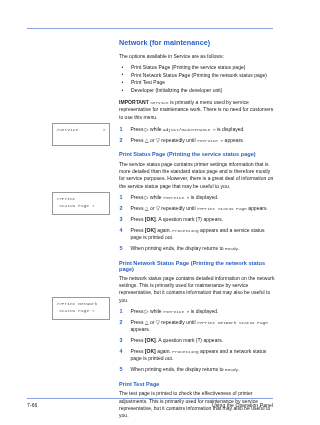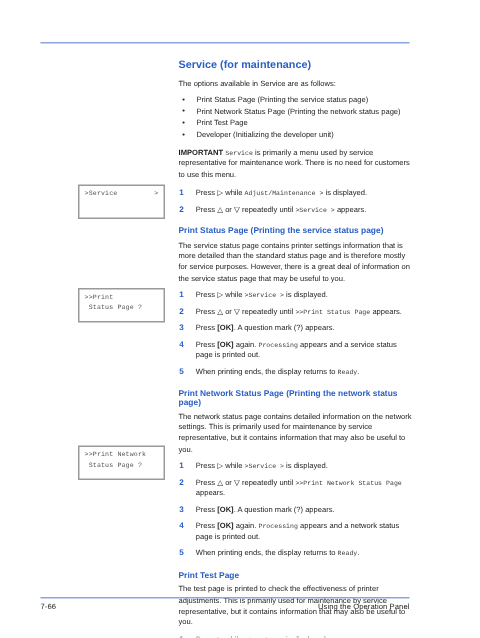--- a/index.html
+++ b/index.html
@@ -190,21 +190,21 @@
     <span class="row"> Status Page ?</span>
   </div>
 
   <div class="lcd" id="lcd-network">
     <span class="row">&gt;&gt;Print Network</span>
     <span class="row"> Status Page ?</span>
   </div>
 
   <div class="content">
 
-    <h2 class="sec-title">Service (for maintenance)</h2>
+    <h2 class="sec-title">Network (for maintenance)</h2>
 
     <p class="body">The options available in Service are as follows:</p>
 
     <ul class="bullets">
       <li>Print Status Page (Printing the service status page)</li>
       <li>Print Network Status Page (Printing the network status page)</li>
       <li>Print Test Page</li>
       <li>Developer (Initializing the developer unit)</li>
     </ul>
 

